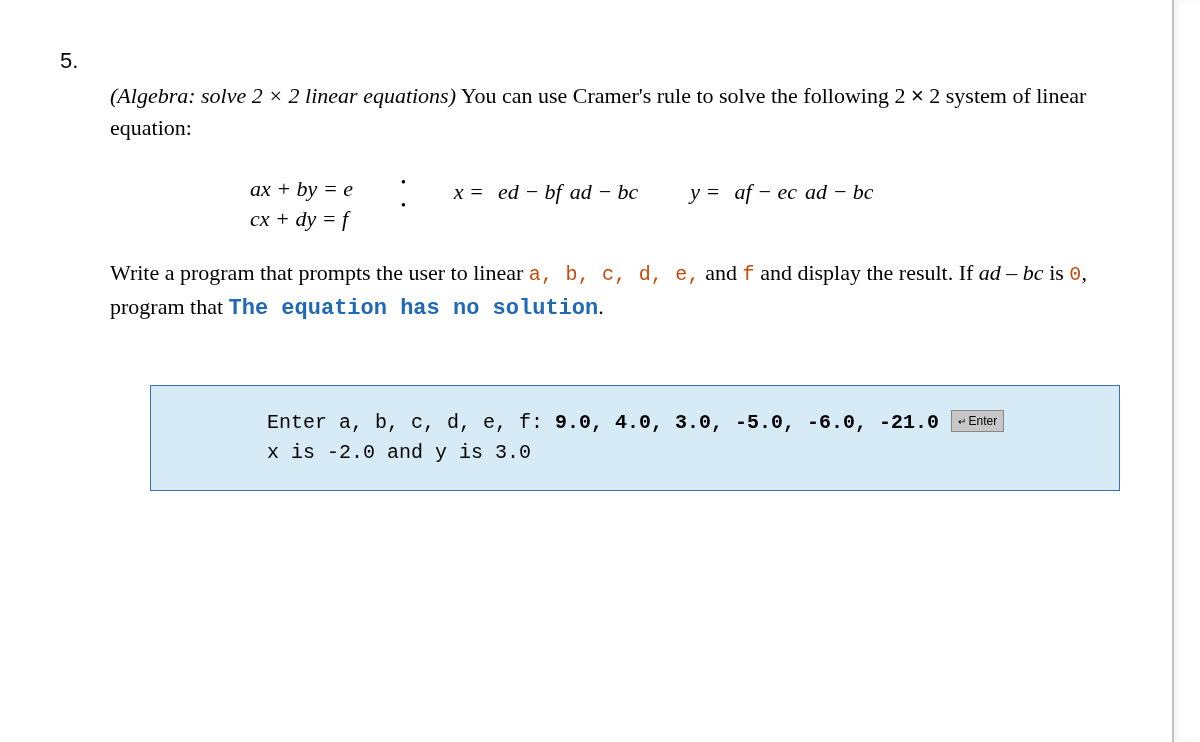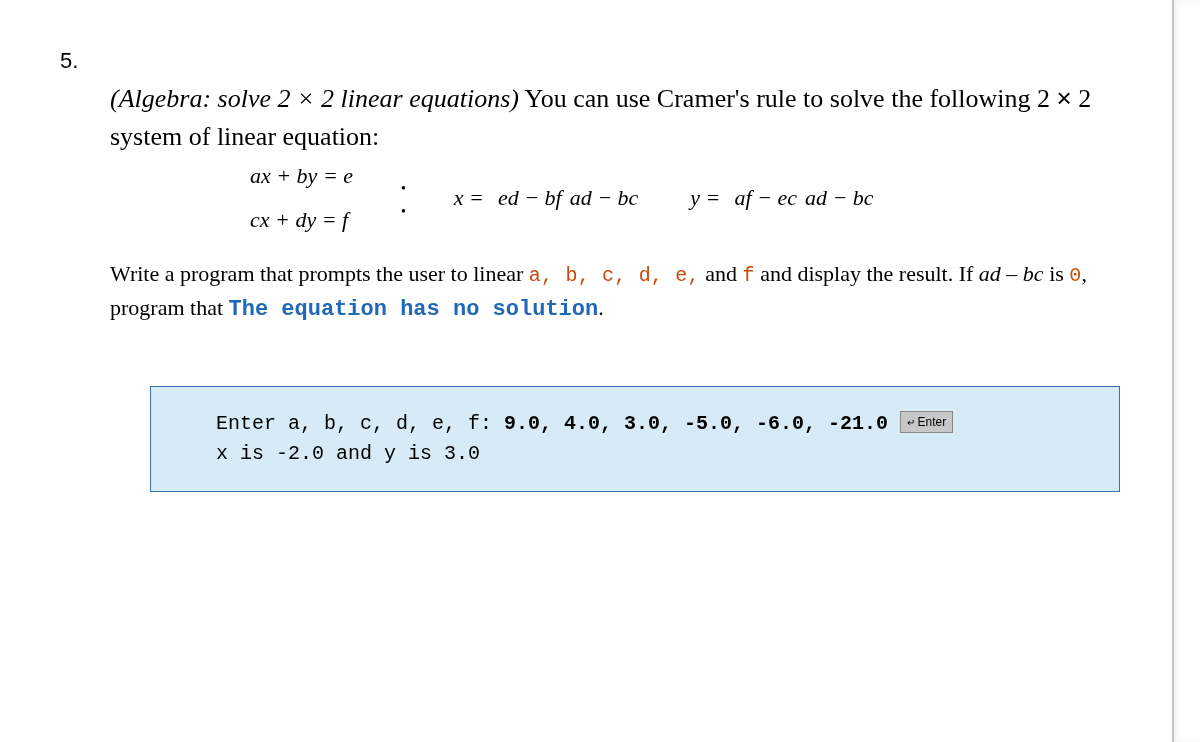--- a/index.html
+++ b/index.html
@@ -20,40 +20,41 @@
       font-size: 22px;
       font-family: Arial, sans-serif;
       width: 30px;
       margin-top: 8px;
     }
     .content {
       flex: 1;
       max-width: 1020px;
     }
     .intro {
-      font-size: 26px;
+      font-size: 22px;
       line-height: 1.45;
       margin-top: 40px;
     }
     .italic { font-style: italic; }
     .times { font-family: Arial, sans-serif; }
     .math-row {
       display: flex;
       justify-content: flex-start;
       align-items: center;
       gap: 48px;
       margin: 8px 0 24px 140px;
       font-size: 22px;
       font-style: italic;
     }
     .sys {
       display: flex;
       flex-direction: column;
-      gap: 18px;
+      gap: 4px;
       position: relative;
+      margin-top: 24px;
     }
     .sys-line { white-space: nowrap; }
     .dot-col {
       display: flex;
       flex-direction: column;
       gap: 14px;
       font-style: normal;
       font-size: 8px;
       color: #000;
       margin-top: 2px;
@@ -87,21 +88,21 @@
     .orange { color: #c84b0c; font-weight: 500; font-family: Liberation Mono, monospace; font-size: 20px; letter-spacing: 0.2px; }
     .monokw {
       font-family: 'Courier New', monospace;
       color: #2068b8;
       font-weight: bold;
       font-size: 22px;
     }
     .code-box {
       background: #d6ebf5;
       border: 1.5px solid #3b6fb6;
-      padding: 22px 22px 22px 65px;
+      padding: 22px 22px 22px 116px;
       margin: 0 10px 50px 40px;
       font-family: 'Courier New', monospace;
       font-size: 20px;
       line-height: 1.5;
       position: relative;
     }
     .code-line { margin: 0; }
     .input-text { font-weight: bold; }
     .enter-badge {
       display: inline-block;

